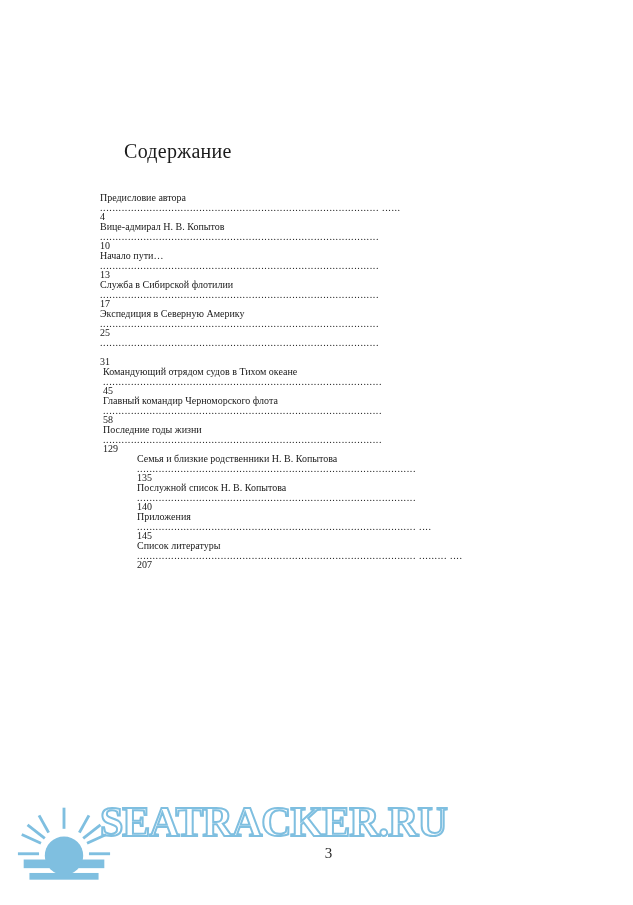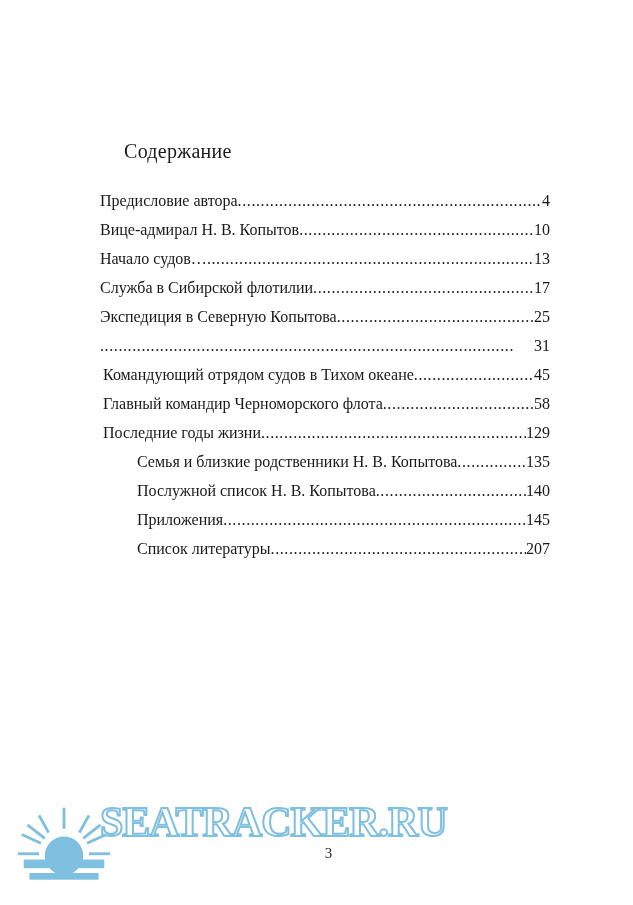--- a/index.html
+++ b/index.html
@@ -36,26 +36,27 @@
   .toc-list {
     position: absolute;
     left: 88px;
     top: 193px;
     width: 450px;
   }
 
   .toc-row {
     display: flex;
     align-items: baseline;
-    font-size: 16px;
+    font-size: 10px;
     color: #191919;
     line-height: 1.0;
     height: 29px;
     white-space: nowrap;
     overflow: hidden;
+    flex-direction: column;
   }
 
   .toc-row .label {
     flex: 0 0 auto;
   }
 
   .toc-row .dots {
     flex: 1 1 auto;
     overflow: hidden;
     white-space: nowrap;
@@ -125,31 +126,31 @@
         <span class="label">Предисловие автора</span>
         <span class="dots">.......................................................................................... ......</span>
         <span class="page-num">4</span>
       </div>
       <div class="toc-row">
         <span class="label">Вице-адмирал Н. В. Копытов</span>
         <span class="dots">..........................................................................................</span>
         <span class="page-num">10</span>
       </div>
       <div class="toc-row">
-        <span class="label">Начало судов… </span>
+        <span class="label">Начало пути… </span>
         <span class="dots">..........................................................................................</span>
         <span class="page-num">13</span>
       </div>
       <div class="toc-row">
         <span class="label">Служба в Сибирской флотилии</span>
         <span class="dots">..........................................................................................</span>
         <span class="page-num">17</span>
       </div>
       <div class="toc-row">
-        <span class="label">Экспедиция в Северную Копытова</span>
+        <span class="label">Экспедиция в Северную Америку</span>
         <span class="dots">..........................................................................................</span>
         <span class="page-num">25</span>
       </div>
       <div class="toc-row">
         <span class="dots">..........................................................................................</span>
         <span class="page-num">31</span>
       </div>
       <div class="toc-row indent-1">
         <span class="label">Командующий отрядом судов в Тихом океане</span>
         <span class="dots">..........................................................................................</span>

